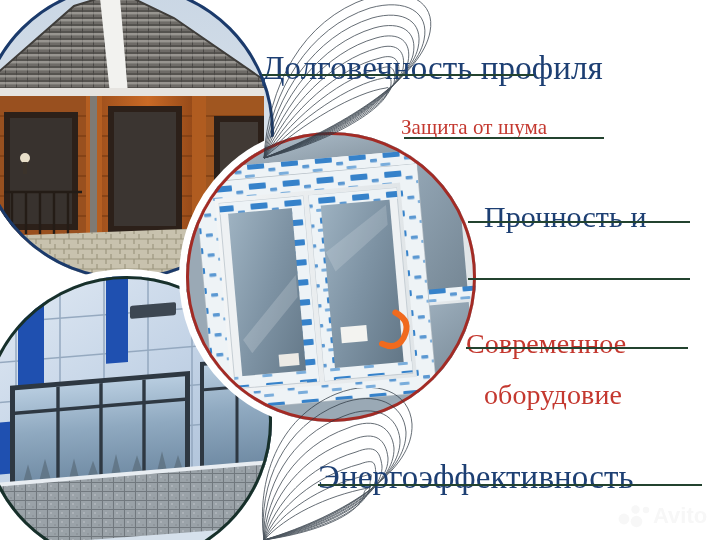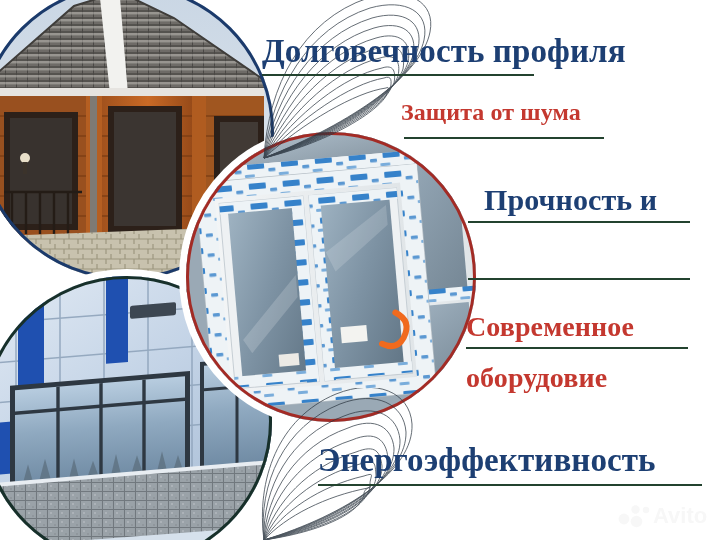--- a/index.html
+++ b/index.html
@@ -61,49 +61,50 @@
     border: 7px solid #ffffff;
     pointer-events: none;
   }
   .h-veka   { left: 179px; top: 125px; width: 304px; height: 304px; }
   .h-facade { left: -25px; top: 269px; width: 304px; height: 304px; }
 
   
   .line {
     position: absolute;
     white-space: nowrap;
-    font-weight: 700;
+    font-weight: 400;
     letter-spacing: 0.1px;
     line-height: 1;
+    margin-top: 17px;
   }
   .navy { color: #1d3f73; }
   .red  { color: #c4382f; }
 
   .rule {
     position: absolute;
     height: 2px;
     background: #23432f;
   }
 
   .l1 { left: 262px; top: 35px;  font-size: 33px; }
   .u1 { left: 262px; top: 74px;  width: 272px; }
 
-  .l2 { left: 401px; top: 100px; font-size: 24px; text-align: center; }
+  .l2 { left: 401px; top: 100px; font-size: 21px; text-align: center; }
   .u2 { left: 404px; top: 137px; width: 200px; }
 
   .l3 { left: 484px; top: 185px; font-size: 30px; }
   .u3 { left: 468px; top: 221px; width: 222px; }
 
   .l4 { left: 468px; top: 242px; font-size: 30px; }
   .u4 { left: 468px; top: 278px; width: 222px; }
 
   .l5 { left: 466px; top: 313px; font-size: 28px; text-align: right; }
   .u5 { left: 466px; top: 347px; width: 222px; }
 
-  .l6 { left: 466px; top: 364px; font-size: 28px; }
+  .l6 { left: 484px; top: 364px; font-size: 28px; }
 
   .l7 { left: 318px; top: 444px; font-size: 33px; text-align: right; }
   .u7 { left: 318px; top: 484px; width: 384px; }
 
   
   .avito {
     position: absolute;
     left: 617px;
     top: 500px;
     width: 96px;

